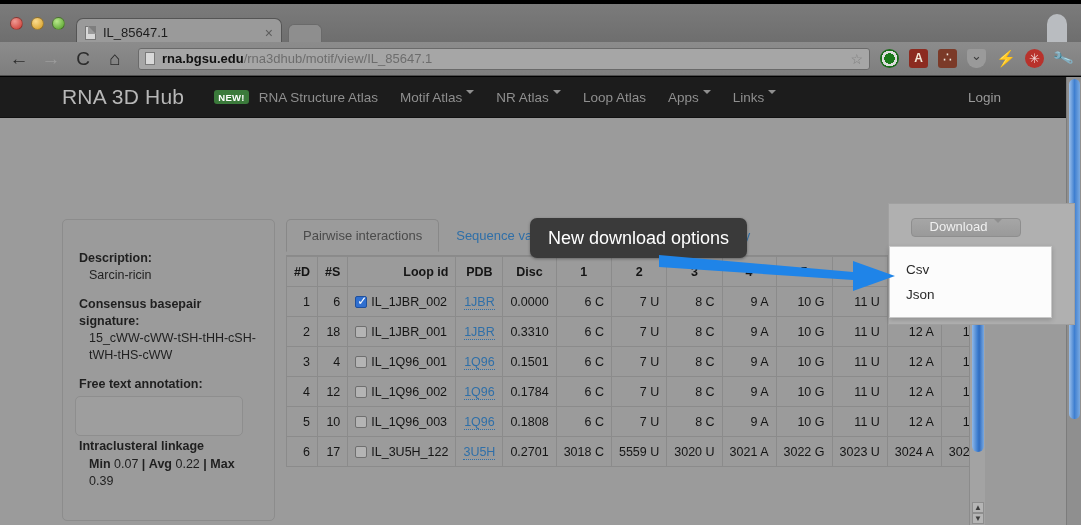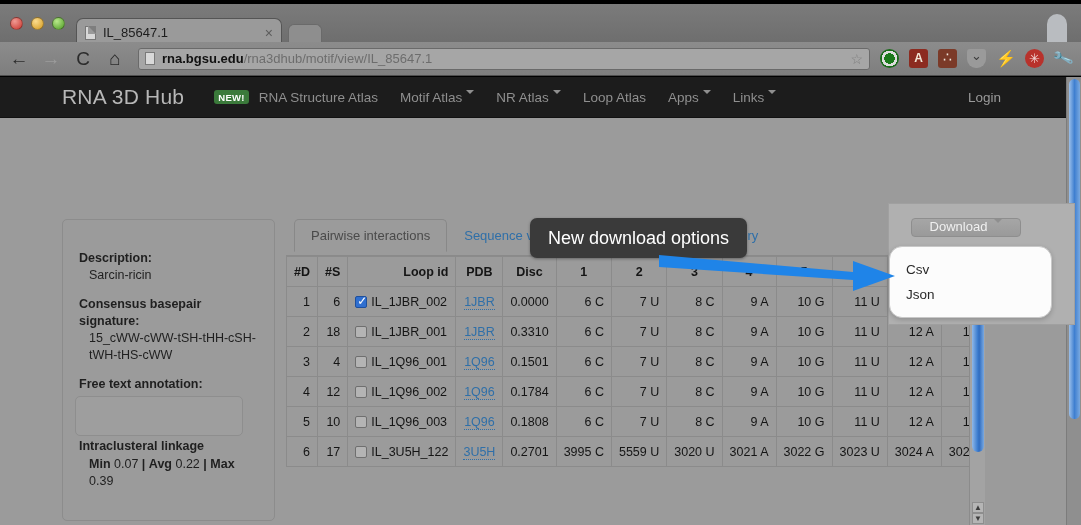--- a/index.html
+++ b/index.html
@@ -142,21 +142,21 @@
     background: #9e9e9e; border: 1px solid #8e8e8e; border-radius: 5px;
   }
 
   
   .tabstrip { position: absolute; left: 286px; top: 101px; display: flex; align-items: flex-end; }
   .ui-tab {
     font-size: 13px; padding: 9px 17px; color: #2f6fa8; white-space: nowrap;
   }
   .ui-tab.active {
     background: #9b9b9b; border: 1px solid #888; border-bottom: 1px solid #9b9b9b;
-    border-radius: 5px 5px 0 0; color: #4a4a4a; padding: 8px 16px; margin-left: 8px;
+    border-radius: 5px 5px 0 0; color: #4a4a4a; padding: 8px 16px;
   }
   .tabs-rule { position: absolute; left: 286px; top: 137px; width: 688px; height: 1px; background: #8a8a8a; }
 
   .tablewrap {
     position: absolute; left: 286px; top: 138px; width: 688px; height: 270px;
     overflow: hidden; background: #9b9b9b;
   }
   table.grid { border-collapse: collapse; font-size: 12.5px; color: #151515; }
   table.grid th, table.grid td {
     border: 1px solid #8b8b8b; padding: 6px 7px; white-space: nowrap; height: 30px;
@@ -211,21 +211,21 @@
     background: #b0b0b0; border: 1px solid #a0a0a0;
   }
   .dl-btn {
     position: absolute; left: 22px; top: 14px; width: 110px; height: 19px;
     background: linear-gradient(#a6a6a6, #9a9a9a); border: 1px solid #8e8e8e;
     border-radius: 4px; color: #f0f0f0; font-size: 13px;
     display: flex; align-items: flex-start; justify-content: center; gap: 7px;
   }
   .dl-menu {
     position: absolute; left: 0px; top: 42px; width: 163px; height: 72px;
-    background: #fcfcfc; border: 1px solid #c8c8c8; border-radius: 13px;
+    background: #fcfcfc; border: 1px solid #c8c8c8; border-radius: 0;
     box-shadow: 0 2px 5px rgba(0,0,0,.18); padding-top: 10px;
   }
   .dl-item { font-size: 13.5px; color: #2a2a2a; padding: 5px 16px; }
 </style>
 </head>
 <body>
 
 <div id="app">
 
   <div class="win-titlebar">
@@ -424,21 +424,21 @@
                 <td class="num">11 U</td>
                 <td class="num">12 A</td>
                 <td class="num">13 U</td>
               </tr>
               <tr>
                 <td class="num">6</td>
                 <td class="num">17</td>
                 <td class="loop"><span class="cbx"></span><span>IL_3U5H_122</span></td>
                 <td class="pdb"><span class="pdblink">3U5H</span></td>
                 <td class="ctr">0.2701</td>
-                <td class="num">3995 C</td>
+                <td class="num">3018 C</td>
                 <td class="num">5559 U</td>
                 <td class="num">3020 U</td>
                 <td class="num">3021 A</td>
                 <td class="num">3022 G</td>
                 <td class="num">3023 U</td>
                 <td class="num">3024 A</td>
                 <td class="num">3025 C</td>
               </tr>
             </tbody>
         </table>

